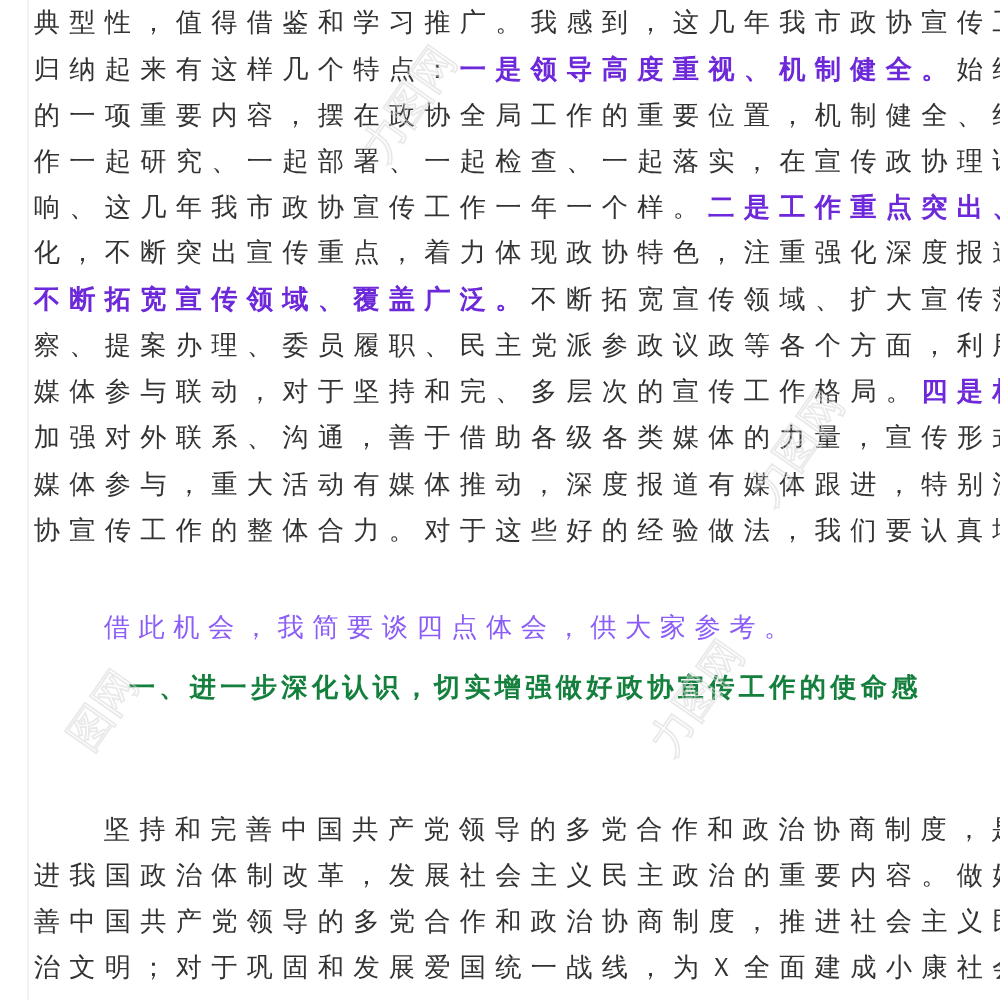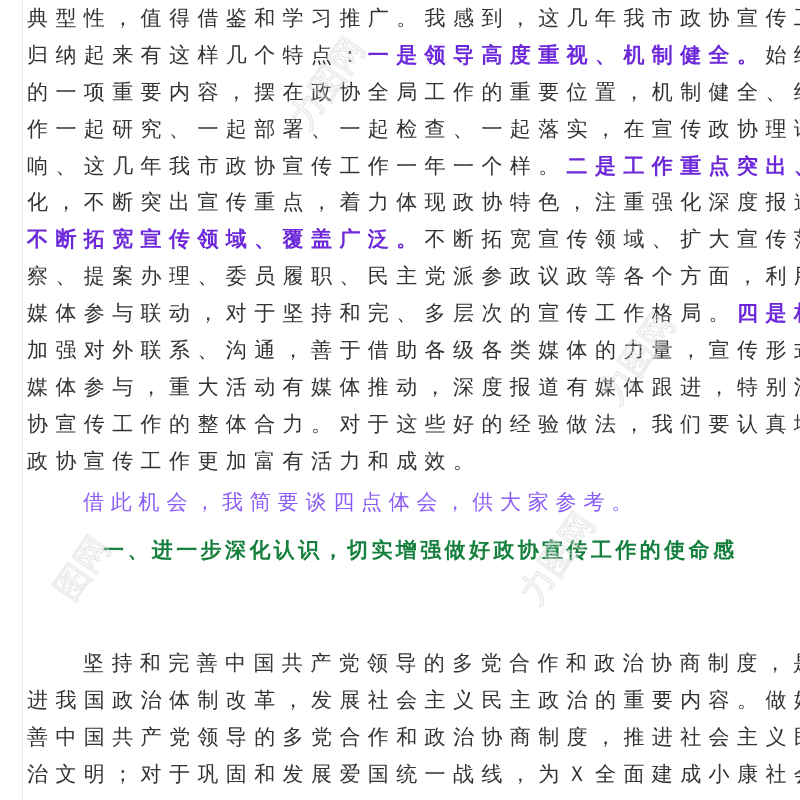--- a/index.html
+++ b/index.html
@@ -91,21 +91,20 @@
       <span class="line"><span>的一项重要内容，摆在政协全局工作的重要位置，机制健全、组织周密、职责明确，与其它工</span></span>
       <span class="line"><span>作一起研究、一起部署、一起检查、一起落实，在宣传政协理论、推动履行职能、扩大政协影</span></span>
       <span class="line"><span>响、这几年我市政协宣传工作一年一个样。</span><b>二是工作重点突出、特色鲜明。</b></span>
       <span class="line"><span>化，不断突出宣传重点，着力体现政协特色，注重强化深度报道，起到了以点带面的宣传效果。</span></span>
       <span class="line"><b>不断拓宽宣传领域、覆盖广泛。</b><span>不断拓宽宣传领域、扩大宣传范围，涉及到重要会议、调研视</span></span>
       <span class="line"><span>察、提案办理、委员履职、民主党派参政议政等各个方面，利用一切可以利用的宣传途径，多</span></span>
       <span class="line"><span>媒体参与联动，对于坚持和完、多层次的宣传工作格局。</span><b>四是相互配合密切、整体推进。</b></span>
       <span class="line"><span>加强对外联系、沟通，善于借助各级各类媒体的力量，宣传形式丰富多样，做到了各项工作有</span></span>
       <span class="line"><span>媒体参与，重大活动有媒体推动，深度报道有媒体跟进，特别注重发挥新媒体效应，形成了政</span></span>
       <span class="line"><span>协宣传工作的整体合力。对于这些好的经验做法，我们要认真地进行总结、提炼、推广，推动</span></span>
-      <span class="line"><span>政协宣传工作更加富有活力和成效。</span></span>
     </div>
 
   <div class="indent-line intro-line">借此机会，我简要谈四点体会，供大家参考。</div>
 
   <div class="indent-line heading-line">一、进一步深化认识，切实增强做好政协宣传工作的使命感</div>
 
   <div class="text-block para2" id="para2">
       <span class="line" style="padding-left: 56px;">坚持和完善中国共产党领导的多党合作和政治协商制度，是建设有中国特色社会主义，推</span>
       <span class="line">进我国政治体制改革，发展社会主义民主政治的重要内容。做好政协宣传工作，对于坚持和完</span>
       <span class="line">善中国共产党领导的多党合作和政治协商制度，推进社会主义民主政治建设，建设社会主义政</span>

